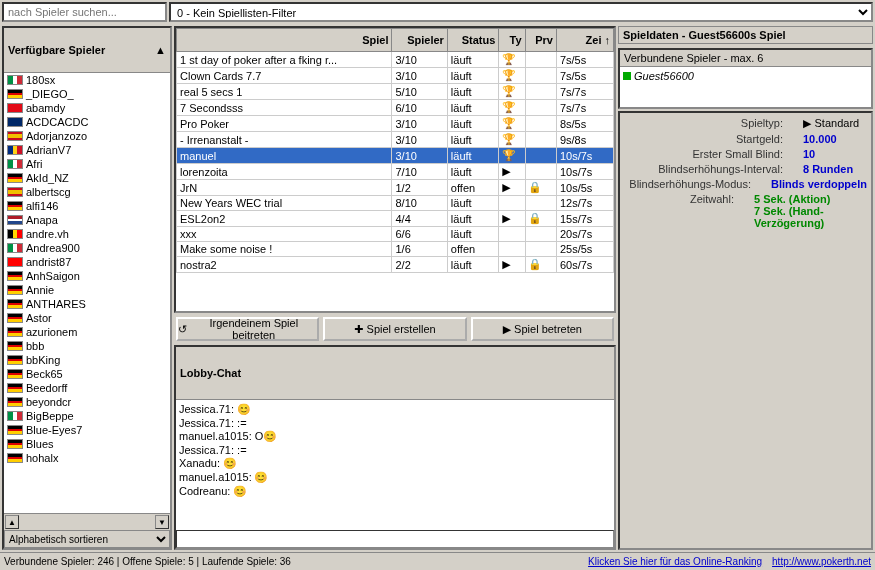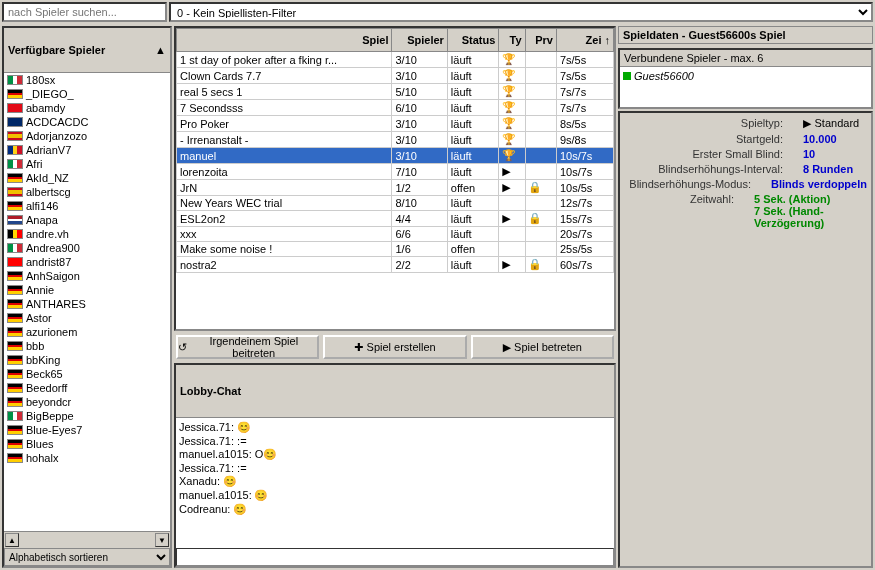--- a/index.html
+++ b/index.html
@@ -411,13 +411,20 @@
         </div>
         <div class="info-row">
           <span class="info-label">Zeitwahl:</span>
           <span class="info-value green" style="white-space: pre-line;">5 Sek. (Aktion)
 7 Sek. (Hand-Verzögerung)</span>
         </div>
       </div>
     </div>
   </div>
 
+  <div class="bottom-bar">
+    <span class="bottom-left">Verbundene Spieler: 246 | Offene Spiele: 5 | Laufende Spiele: 36</span>
+    <div class="bottom-right">
+      <span class="bottom-link">Klicken Sie hier für das Online-Ranking</span>
+      <span class="bottom-link">http://www.pokerth.net</span>
+    </div>
+  </div>
 </div>
 
 </body></html>

